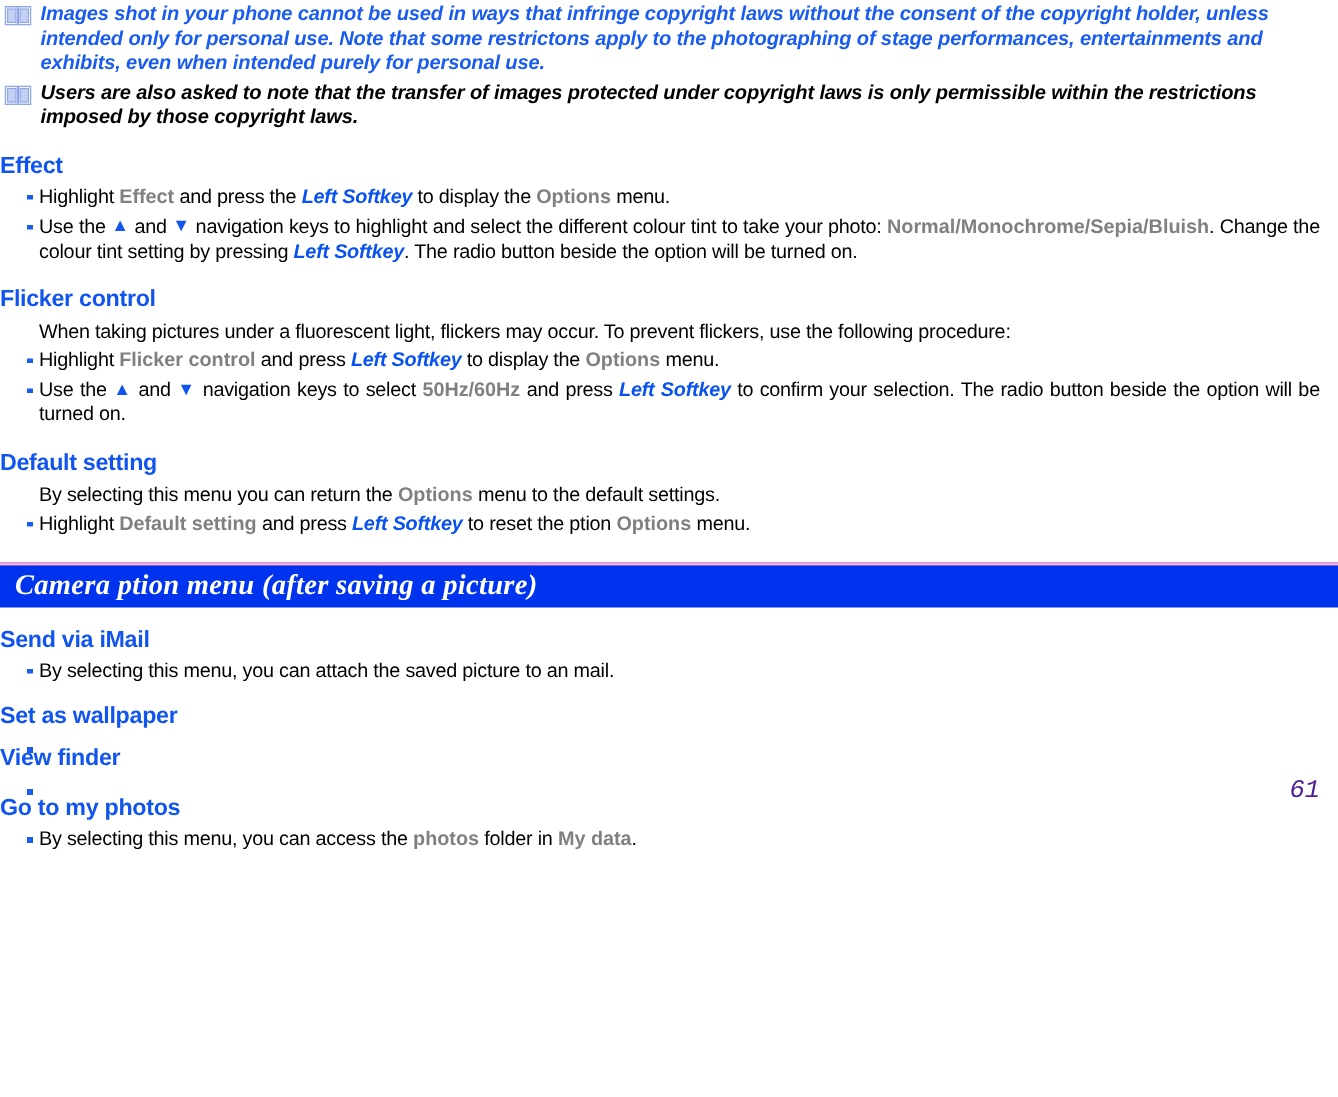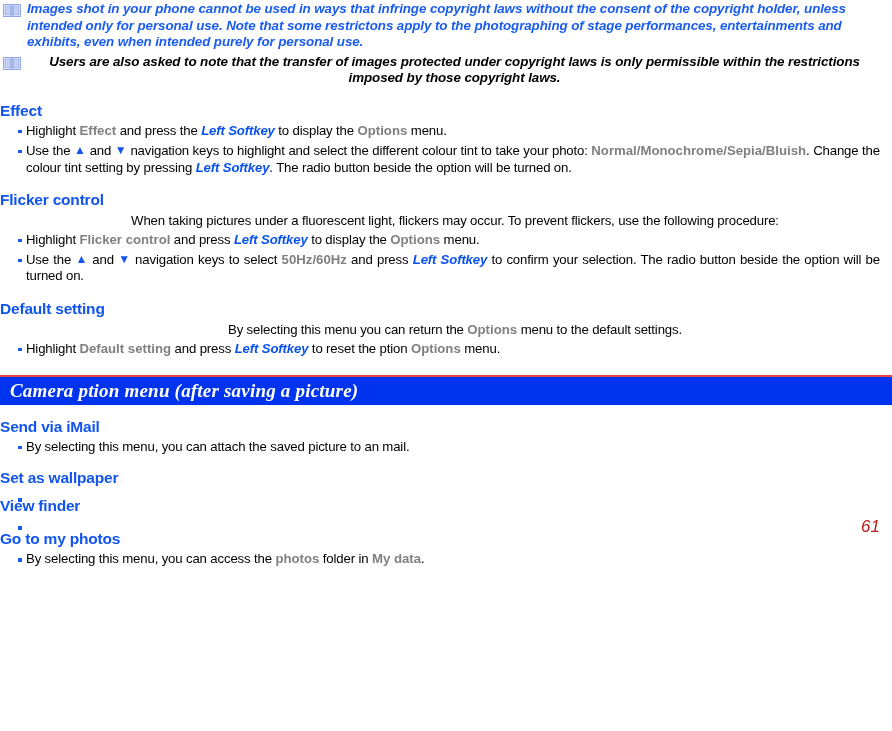--- a/index.html
+++ b/index.html
@@ -45,21 +45,21 @@
   .book-svg { display: block; }
   .note-text {
     flex: 1 1 auto;
     font-size: 13.4px;
     line-height: 16.6px;
     font-style: italic;
     font-weight: bold;
     letter-spacing: -0.1px;
   }
   .note-blue .note-text { color: #1a5cf0; }
-  .note-black .note-text { color: #000000; text-align: center; }
+  .note-black .note-text { color: #000000; }
 
   
   h2.section-head {
     color: #1155ee;
     font-size: 15.5px;
     font-weight: bold;
     margin: 0;
     padding: 0 0 1px 0;
     line-height: 19px;
     letter-spacing: -0.2px;
@@ -70,25 +70,24 @@
   .sect-default     { margin-top: 14px; }
   .sect-imail       { margin-top: 12px; }
   .sect-mms         { margin-top: 13px; }
   .sect-wallpaper   { margin-top: 13px; }
   .sect-viewfinder  { margin-top: 8px; }
   .sect-photos      { margin-top: 13px; }
 
   
   p.para {
     margin: 3px 0 0 0;
-    padding-left: 18px;
+    padding-left: 26px;
     font-size: 13.2px;
     line-height: 16.5px;
     letter-spacing: -0.15px;
-    text-align: center;
   }
 
   
   ul.bullets {
     list-style: none;
     margin: 2px 0 0 0;
     padding: 0;
   }
   ul.bullets li {
     position: relative;
@@ -130,42 +129,42 @@
   }
 
   
   .banner {
     margin-top: 17px;
     background: #0033ee;
     height: 30px;
     width: 892px;
     display: flex;
     align-items: center;
-    border-top: 2px solid #ef4444;
+    border-top: 2px solid #f9a8d4;
     box-sizing: border-box;
   }
   .banner-text {
     color: #ffffff;
     font-family: "Liberation Serif", serif;
     font-style: italic;
     font-weight: bold;
     font-size: 19px;
     padding-left: 10px;
     letter-spacing: 0.2px;
   }
 
   
   .page-number {
     position: absolute;
     right: 12px;
     bottom: 6px;
-    font-family: Liberation Sans, sans-serif;
+    font-family: Liberation Mono, monospace;
     font-style: italic;
     font-size: 17px;
-    color: #b91c1c;
+    color: #4c1d95;
     margin-top: 48px;
   }
 </style>
 </head>
 <body>
 
 <div class="page">
 
   <div class="notes">
 

